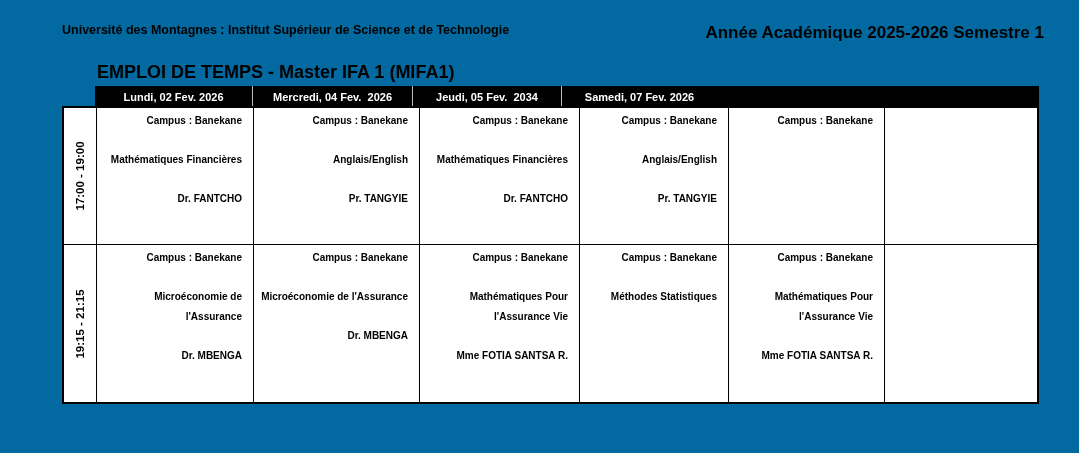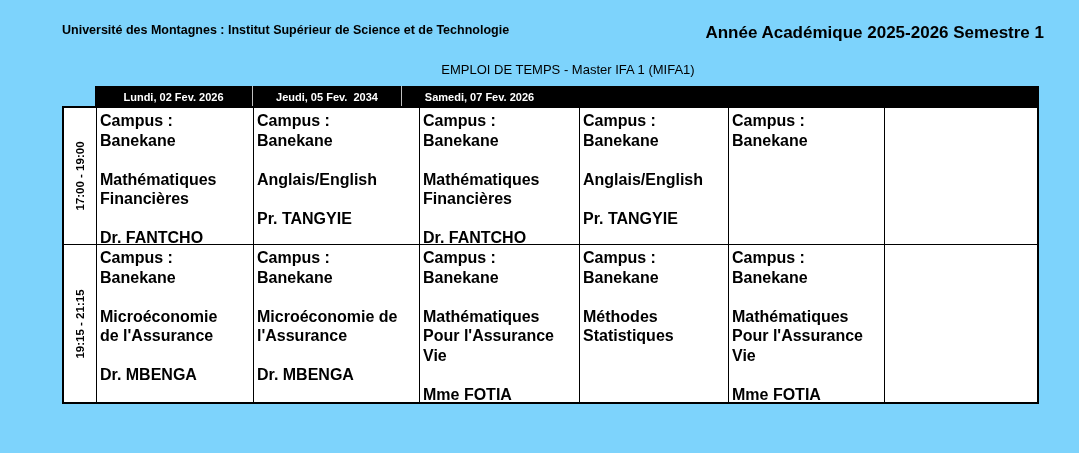--- a/index.html
+++ b/index.html
@@ -1,32 +1,32 @@
 <!DOCTYPE html>
 <html><head>
 <meta charset="utf-8">
 <style>
   * { margin:0; padding:0; box-sizing:border-box; }
   html,body { background:#fff; }
   .page {
-    position:relative; width:1079px; height:453px; background:#7dd3fc;
+    position:relative; width:1079px; height:453px; background:#0369a1;
     font-family:"Liberation Sans", sans-serif; color:#000;
     overflow:hidden;
   }
   .hdr-left {
     position:absolute; left:62px; top:23px;
     font-size:12.5px; font-weight:700;
   }
   .hdr-right {
     position:absolute; right:35px; top:23px;
     font-size:17px; font-weight:700;
   }
   .doc-title {
     position:absolute; left:97px; top:62px; width:942px;
-    text-align:center; font-size:13px; font-weight:400;
+    text-align:left; font-size:18px; font-weight:700;
   }
   
   .day-bar {
     position:absolute; left:95px; top:86px; width:944px; height:21px;
     display:flex; background:#000000;
   }
   .day-cell {
     display:flex; align-items:center; justify-content:center;
     color:#ffffff; font-size:11px; font-weight:700; white-space:pre;
     border-left:1px solid rgba(255,255,255,0.75);
@@ -49,40 +49,41 @@
   .last-col { border-right:none; }
   .last-row { border-bottom:none; }
   .time-cell {
     display:flex; align-items:center; justify-content:center;
   }
   .time-cell .rot {
     transform:rotate(-90deg); white-space:nowrap;
     font-size:11.5px; font-weight:700;
   }
   .sched {
-    padding:2px 19px 0 3px; text-align:left;
-    font-size:16px; font-weight:700; line-height:19.5px;
+    padding:2px 11px 0 3px; text-align:right;
+    font-size:10px; font-weight:700; line-height:19.5px;
   }
   .campus { margin-top:1px; }
   .course { margin-top:19.5px; }
   .teachline { margin-top:19.5px; }
   .note { font-weight:400; }
 </style>
 </head>
 <body>
 
 <div class="page">
 
   <div class="hdr-left">Université des Montagnes : Institut Supérieur de Science et de Technologie</div>
   <div class="hdr-right">Année Académique 2025-2026 Semestre 1</div>
 
   <div class="doc-title">EMPLOI DE TEMPS - Master IFA 1 (MIFA1)</div>
 
   <div class="day-bar">
     <div class="day-cell dw0">Lundi, 02 Fev. 2026</div>
+    <div class="day-cell dw2">Mercredi, 04 Fev.  2026</div>
     <div class="day-cell dw3">Jeudi, 05 Fev.  2034</div>
     <div class="day-cell dw5">Samedi, 07 Fev. 2026</div>
   </div>
 
   <div class="tbody">
 
     <div class="bcell time-cell">
       <span class="rot">17:00 - 19:00</span>
     </div>
 

